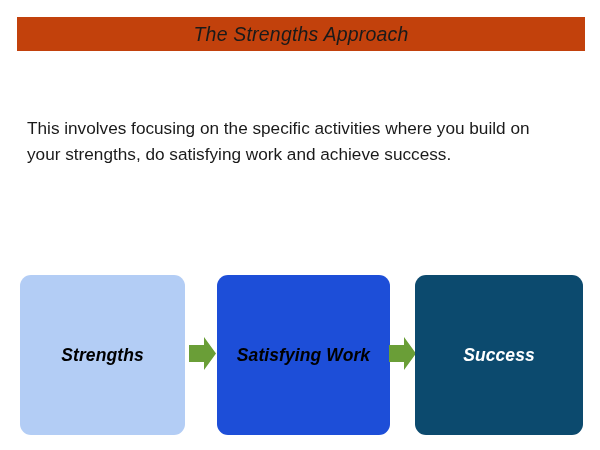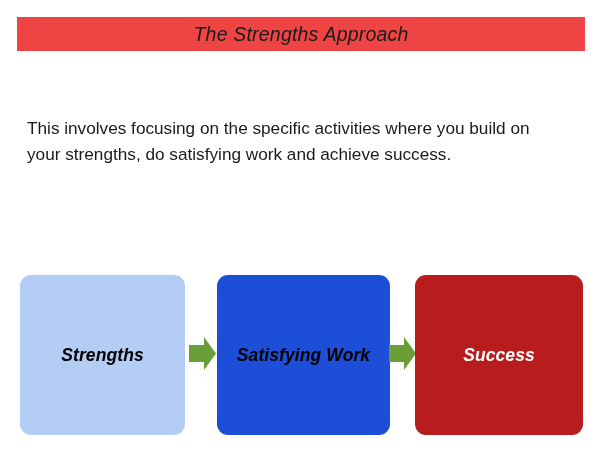--- a/index.html
+++ b/index.html
@@ -24,21 +24,21 @@
     background: #ffffff;
   }
 
   
   .title-banner {
     position: absolute;
     left: 17px;
     top: 17px;
     width: 568px;
     height: 34px;
-    background: #ef4444;
+    background: #c2410c;
     display: flex;
     align-items: center;
     justify-content: center;
   }
   .title-text {
     font-family: "Liberation Sans", sans-serif;
     font-style: italic;
     font-weight: 400;
     font-size: 19.5px;
     color: #1a1a1a;
@@ -101,21 +101,21 @@
   #box-satisfying {
     left: 217px;
     width: 173px;
     background: #1d4ed8;
   }
   #box-satisfying .box-label { color: #000000; }
 
   #box-success {
     left: 415px;
     width: 168px;
-    background: #b91c1c;
+    background: #0c4a6e;
   }
   #box-success .box-label { color: #ffffff; }
 
   
   .arrow {
     position: absolute;
     top: 337px;
     width: 27px;
     height: 33px;
   }

